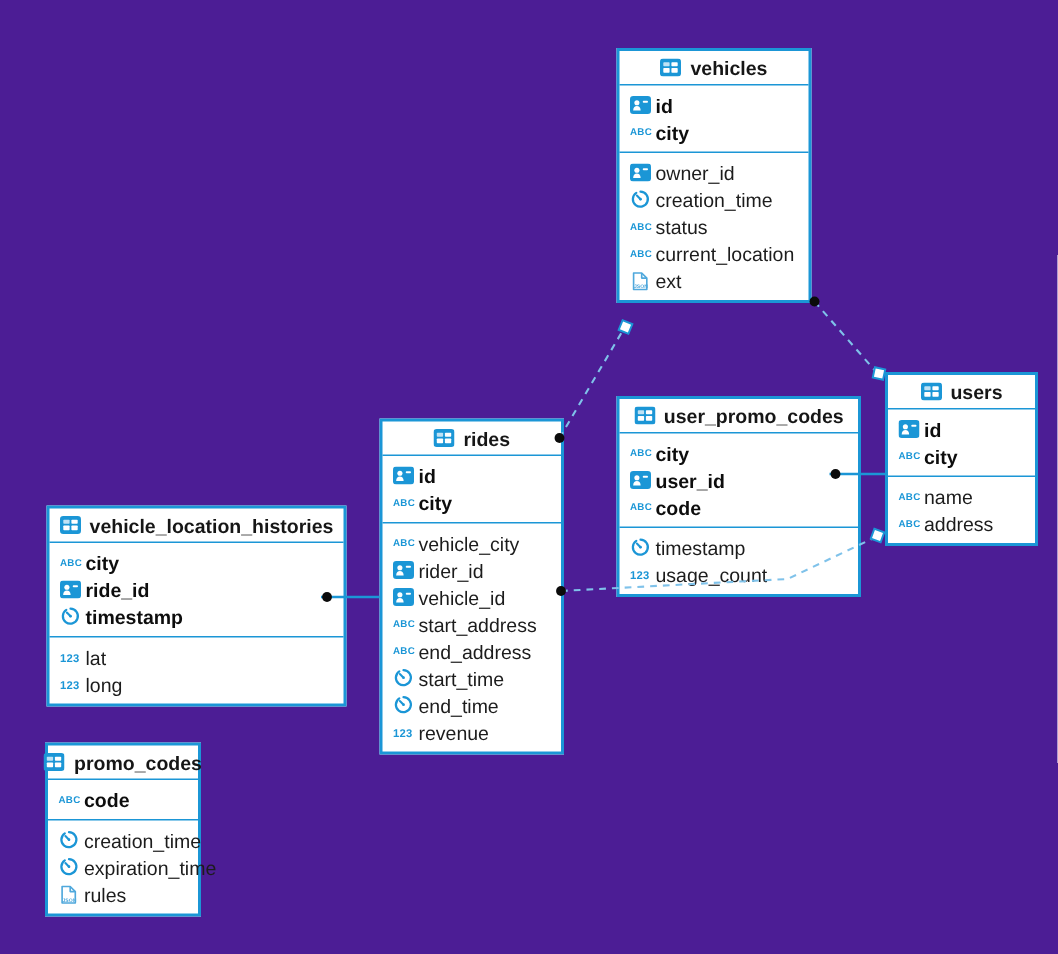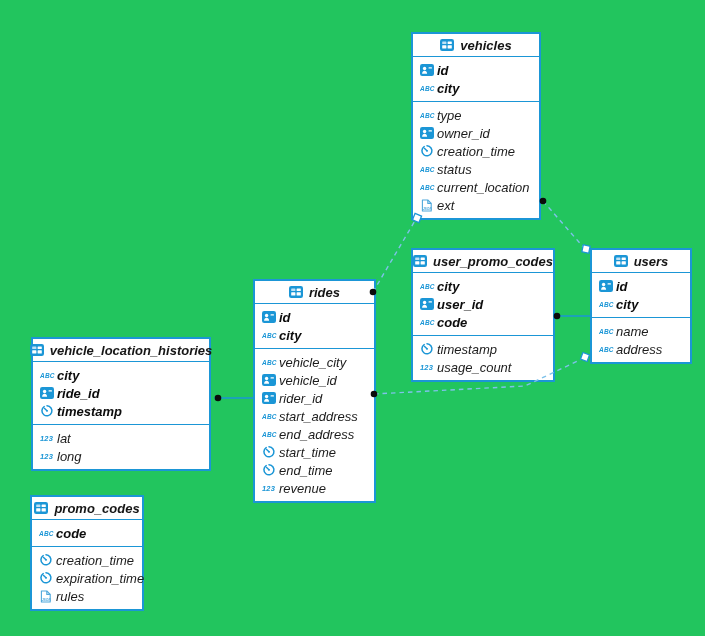--- a/index.html
+++ b/index.html
@@ -3,21 +3,21 @@
 <meta charset="utf-8">
 <style>
   :root{
     --blue:#1b96d6;
     --blue-light:#7fc2ea;
     --ink:#161616;
   }
   html,body{margin:0;padding:0;background:#ffffff;}
   body{font-family:"Liberation Sans","DejaVu Sans",sans-serif;}
   #canvas{
-    position:relative;width:705px;height:636px;background:#22c55e;overflow:hidden;font-style:italic;
+    position:relative;width:705px;height:636px;background:#4c1d95;overflow:hidden;
   }
   #wires{position:absolute;left:0;top:0;z-index:5;pointer-events:none;}
   .table{
     position:absolute;background:#ffffff;border:2px solid var(--blue);
     box-sizing:border-box;z-index:1;
   }
   .t-header{
     display:flex;align-items:center;justify-content:center;gap:6px;
     height:22px;border-bottom:1.5px solid var(--blue);
     font-size:13px;font-weight:700;color:var(--ink);white-space:nowrap;
@@ -66,26 +66,20 @@
         <div class="row pk">
           <span class="f-icon">
             <span class="abc">ABC</span>
           </span>
           <span class="f-name">city</span>
         </div>
       </div>
       <div class="t-section fields">
         <div class="row">
           <span class="f-icon">
-            <span class="abc">ABC</span>
-          </span>
-          <span class="f-name">type</span>
-        </div>
-        <div class="row">
-          <span class="f-icon">
             <svg width="14" height="12" viewBox="0 0 14 12">
               <rect width="14" height="12" rx="2.2" fill="#1b96d6"></rect>
               <circle cx="4.6" cy="4.5" r="1.7" fill="#fff"></circle>
               <path d="M2.1 9.7 C2.1 7.6 3.3 6.7 4.6 6.7 C5.9 6.7 7.1 7.6 7.1 9.7 Z" fill="#fff"></path>
               <rect x="8.5" y="3.2" width="3.5" height="1.3" rx="0.6" fill="#fff"></rect>
             </svg>
           </span>
           <span class="f-name">owner_id</span>
         </div>
         <div class="row">
@@ -115,21 +109,21 @@
             <svg width="13" height="13" viewBox="0 0 13 13">
               <path d="M2.4 1 H7.8 L11.2 4.4 V12 H2.4 Z" fill="#fff" stroke="#4fa8dc" stroke-width="1.1" stroke-linejoin="round"></path>
               <path d="M7.8 1 L7.8 4.4 H11.2" fill="none" stroke="#4fa8dc" stroke-width="1.1" stroke-linejoin="round"></path>
               <text x="2.7" y="11.2" font-size="3.4" font-weight="700" fill="#4fa8dc" font-family="Liberation Sans, sans-serif">JSON</text>
             </svg>
           </span>
           <span class="f-name">ext</span>
         </div>
       </div>
     </div>
-    <div class="table" style="left: 411px; top: 248px; width: 144px;">
+    <div class="table" style="left: 411px; top: 264px; width: 163px;">
       <div class="t-header">
         <span>
           <svg width="14" height="12" viewBox="0 0 14 12">
             <rect width="14" height="12" rx="2.2" fill="#1b96d6"></rect>
             <rect x="2.2" y="2.5" width="4.2" height="2.6" rx="0.5" fill="#bfe2f5"></rect>
             <rect x="7.6" y="2.5" width="4.2" height="2.6" rx="0.5" fill="#ffffff"></rect>
             <rect x="2.2" y="6.3" width="4.2" height="3.2" rx="0.5" fill="#ffffff"></rect>
             <rect x="7.6" y="6.3" width="4.2" height="3.2" rx="0.5" fill="#ffffff"></rect>
           </svg>
         </span>
@@ -267,35 +261,35 @@
         </div>
         <div class="row">
           <span class="f-icon">
             <svg width="14" height="12" viewBox="0 0 14 12">
               <rect width="14" height="12" rx="2.2" fill="#1b96d6"></rect>
               <circle cx="4.6" cy="4.5" r="1.7" fill="#fff"></circle>
               <path d="M2.1 9.7 C2.1 7.6 3.3 6.7 4.6 6.7 C5.9 6.7 7.1 7.6 7.1 9.7 Z" fill="#fff"></path>
               <rect x="8.5" y="3.2" width="3.5" height="1.3" rx="0.6" fill="#fff"></rect>
             </svg>
           </span>
+          <span class="f-name">rider_id</span>
+        </div>
+        <div class="row">
+          <span class="f-icon">
+            <svg width="14" height="12" viewBox="0 0 14 12">
+              <rect width="14" height="12" rx="2.2" fill="#1b96d6"></rect>
+              <circle cx="4.6" cy="4.5" r="1.7" fill="#fff"></circle>
+              <path d="M2.1 9.7 C2.1 7.6 3.3 6.7 4.6 6.7 C5.9 6.7 7.1 7.6 7.1 9.7 Z" fill="#fff"></path>
+              <rect x="8.5" y="3.2" width="3.5" height="1.3" rx="0.6" fill="#fff"></rect>
+            </svg>
+          </span>
           <span class="f-name">vehicle_id</span>
         </div>
         <div class="row">
           <span class="f-icon">
-            <svg width="14" height="12" viewBox="0 0 14 12">
-              <rect width="14" height="12" rx="2.2" fill="#1b96d6"></rect>
-              <circle cx="4.6" cy="4.5" r="1.7" fill="#fff"></circle>
-              <path d="M2.1 9.7 C2.1 7.6 3.3 6.7 4.6 6.7 C5.9 6.7 7.1 7.6 7.1 9.7 Z" fill="#fff"></path>
-              <rect x="8.5" y="3.2" width="3.5" height="1.3" rx="0.6" fill="#fff"></rect>
-            </svg>
-          </span>
-          <span class="f-name">rider_id</span>
-        </div>
-        <div class="row">
-          <span class="f-icon">
             <span class="abc">ABC</span>
           </span>
           <span class="f-name">start_address</span>
         </div>
         <div class="row">
           <span class="f-icon">
             <span class="abc">ABC</span>
           </span>
           <span class="f-name">end_address</span>
         </div>
@@ -320,21 +314,21 @@
           <span class="f-name">end_time</span>
         </div>
         <div class="row">
           <span class="f-icon">
             <span class="n123">123</span>
           </span>
           <span class="f-name">revenue</span>
         </div>
       </div>
     </div>
-    <div class="table" style="left: 31px; top: 337px; width: 180px;">
+    <div class="table" style="left: 31px; top: 337px; width: 200px;">
       <div class="t-header">
         <span>
           <svg width="14" height="12" viewBox="0 0 14 12">
             <rect width="14" height="12" rx="2.2" fill="#1b96d6"></rect>
             <rect x="2.2" y="2.5" width="4.2" height="2.6" rx="0.5" fill="#bfe2f5"></rect>
             <rect x="7.6" y="2.5" width="4.2" height="2.6" rx="0.5" fill="#ffffff"></rect>
             <rect x="2.2" y="6.3" width="4.2" height="3.2" rx="0.5" fill="#ffffff"></rect>
             <rect x="7.6" y="6.3" width="4.2" height="3.2" rx="0.5" fill="#ffffff"></rect>
           </svg>
         </span>
@@ -377,21 +371,21 @@
           <span class="f-name">lat</span>
         </div>
         <div class="row">
           <span class="f-icon">
             <span class="n123">123</span>
           </span>
           <span class="f-name">long</span>
         </div>
       </div>
     </div>
-    <div class="table" style="left: 30px; top: 495px; width: 114px;">
+    <div class="table" style="left: 30px; top: 495px; width: 104px;">
       <div class="t-header">
         <span>
           <svg width="14" height="12" viewBox="0 0 14 12">
             <rect width="14" height="12" rx="2.2" fill="#1b96d6"></rect>
             <rect x="2.2" y="2.5" width="4.2" height="2.6" rx="0.5" fill="#bfe2f5"></rect>
             <rect x="7.6" y="2.5" width="4.2" height="2.6" rx="0.5" fill="#ffffff"></rect>
             <rect x="2.2" y="6.3" width="4.2" height="3.2" rx="0.5" fill="#ffffff"></rect>
             <rect x="7.6" y="6.3" width="4.2" height="3.2" rx="0.5" fill="#ffffff"></rect>
           </svg>
         </span>

